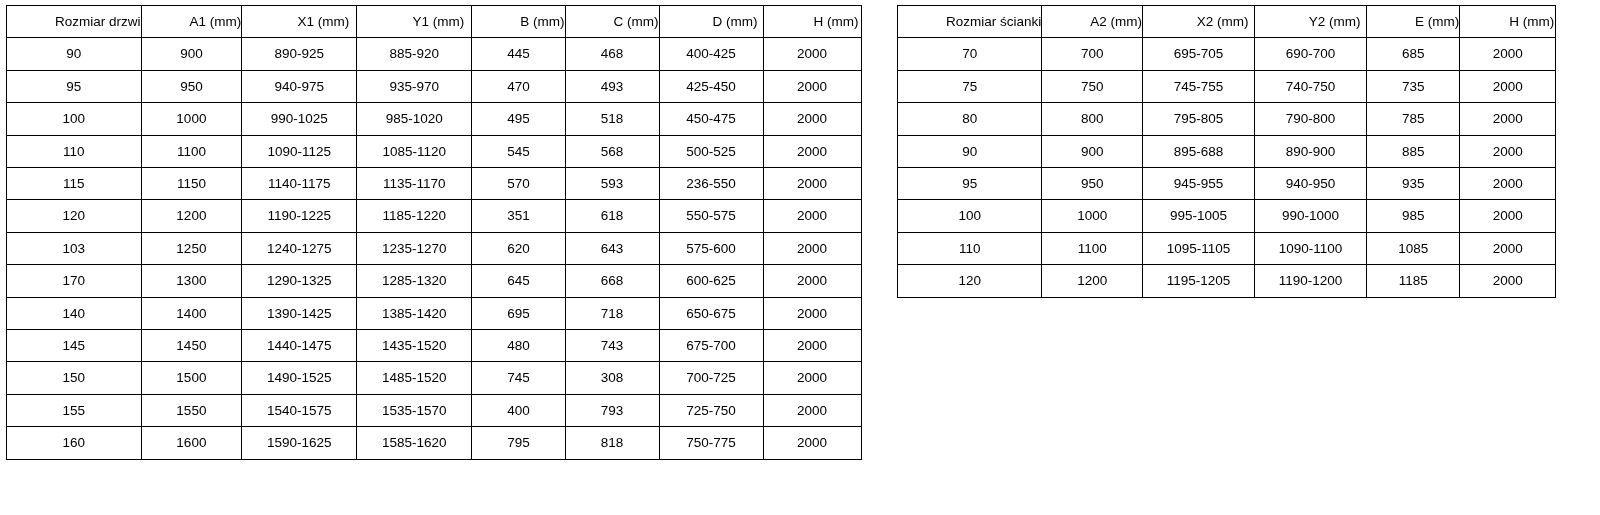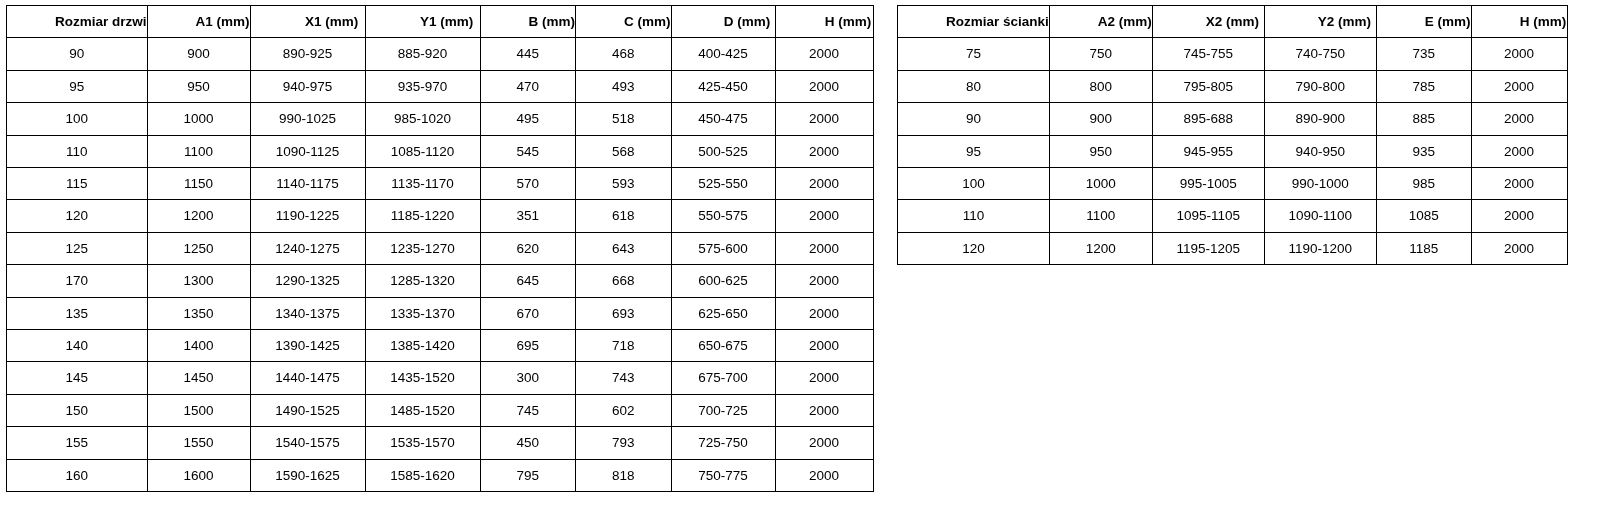--- a/index.html
+++ b/index.html
@@ -37,21 +37,21 @@
     text-align: center;
     vertical-align: middle;
     font-size: 13.5px;
     color: #000000;
     padding: 0;
     height: 31.4px;
     line-height: 31.4px;
     white-space: nowrap;
   }
   table.data th {
-    font-weight: bold;
+    font-weight: normal;
     height: 31.4px;
     padding-left: 48px;
   }
   table.data td {
     font-weight: normal;
   }
 
   
   #doors-table col.c0 { width: 118px; }
   #doors-table col.c1 { width: 98px; }
@@ -140,99 +140,89 @@
             <td>500-525</td>
             <td>2000</td>
           </tr>
           <tr>
             <td>115</td>
             <td>1150</td>
             <td>1140-1175</td>
             <td>1135-1170</td>
             <td>570</td>
             <td>593</td>
-            <td>525-550</td>
+            <td>236-550</td>
             <td>2000</td>
           </tr>
           <tr>
             <td>120</td>
             <td>1200</td>
             <td>1190-1225</td>
             <td>1185-1220</td>
             <td>351</td>
             <td>618</td>
             <td>550-575</td>
             <td>2000</td>
           </tr>
           <tr>
-            <td>125</td>
+            <td>103</td>
             <td>1250</td>
             <td>1240-1275</td>
             <td>1235-1270</td>
             <td>620</td>
             <td>643</td>
             <td>575-600</td>
             <td>2000</td>
           </tr>
           <tr>
             <td>170</td>
             <td>1300</td>
             <td>1290-1325</td>
             <td>1285-1320</td>
             <td>645</td>
             <td>668</td>
             <td>600-625</td>
             <td>2000</td>
           </tr>
           <tr>
-            <td>135</td>
-            <td>1350</td>
-            <td>1340-1375</td>
-            <td>1335-1370</td>
-            <td>670</td>
-            <td>693</td>
-            <td>625-650</td>
-            <td>2000</td>
-          </tr>
-          <tr>
             <td>140</td>
             <td>1400</td>
             <td>1390-1425</td>
             <td>1385-1420</td>
             <td>695</td>
             <td>718</td>
             <td>650-675</td>
             <td>2000</td>
           </tr>
           <tr>
             <td>145</td>
             <td>1450</td>
             <td>1440-1475</td>
             <td>1435-1520</td>
-            <td>300</td>
+            <td>480</td>
             <td>743</td>
             <td>675-700</td>
             <td>2000</td>
           </tr>
           <tr>
             <td>150</td>
             <td>1500</td>
             <td>1490-1525</td>
             <td>1485-1520</td>
             <td>745</td>
-            <td>602</td>
+            <td>308</td>
             <td>700-725</td>
             <td>2000</td>
           </tr>
           <tr>
             <td>155</td>
             <td>1550</td>
             <td>1540-1575</td>
             <td>1535-1570</td>
-            <td>450</td>
+            <td>400</td>
             <td>793</td>
             <td>725-750</td>
             <td>2000</td>
           </tr>
           <tr>
             <td>160</td>
             <td>1600</td>
             <td>1590-1625</td>
             <td>1585-1620</td>
             <td>795</td>
@@ -259,20 +249,28 @@
           <th>Rozmiar ścianki</th>
           <th>A2 (mm)</th>
           <th>X2 (mm)</th>
           <th>Y2 (mm)</th>
           <th>E (mm)</th>
           <th>H (mm)</th>
         </tr>
       </thead>
       <tbody id="walls-body">
           <tr>
+            <td>70</td>
+            <td>700</td>
+            <td>695-705</td>
+            <td>690-700</td>
+            <td>685</td>
+            <td>2000</td>
+          </tr>
+          <tr>
             <td>75</td>
             <td>750</td>
             <td>745-755</td>
             <td>740-750</td>
             <td>735</td>
             <td>2000</td>
           </tr>
           <tr>
             <td>80</td>
             <td>800</td>

